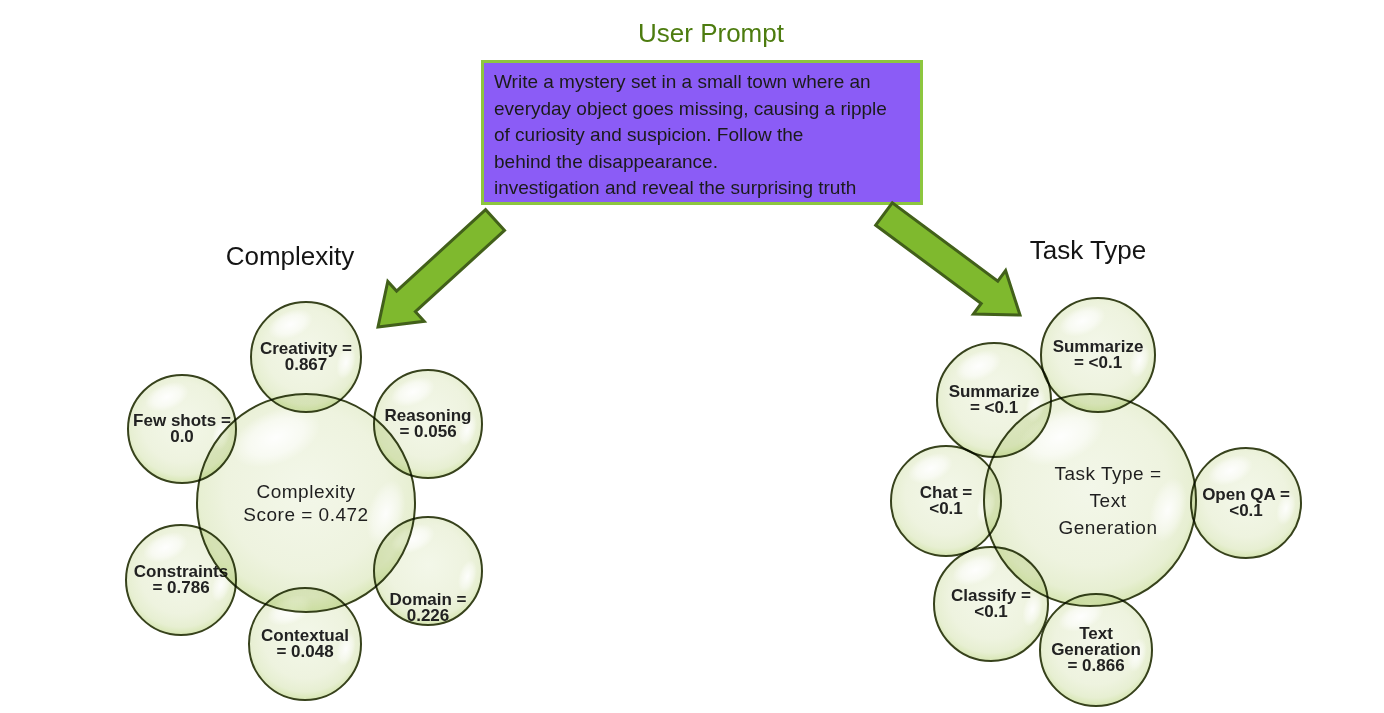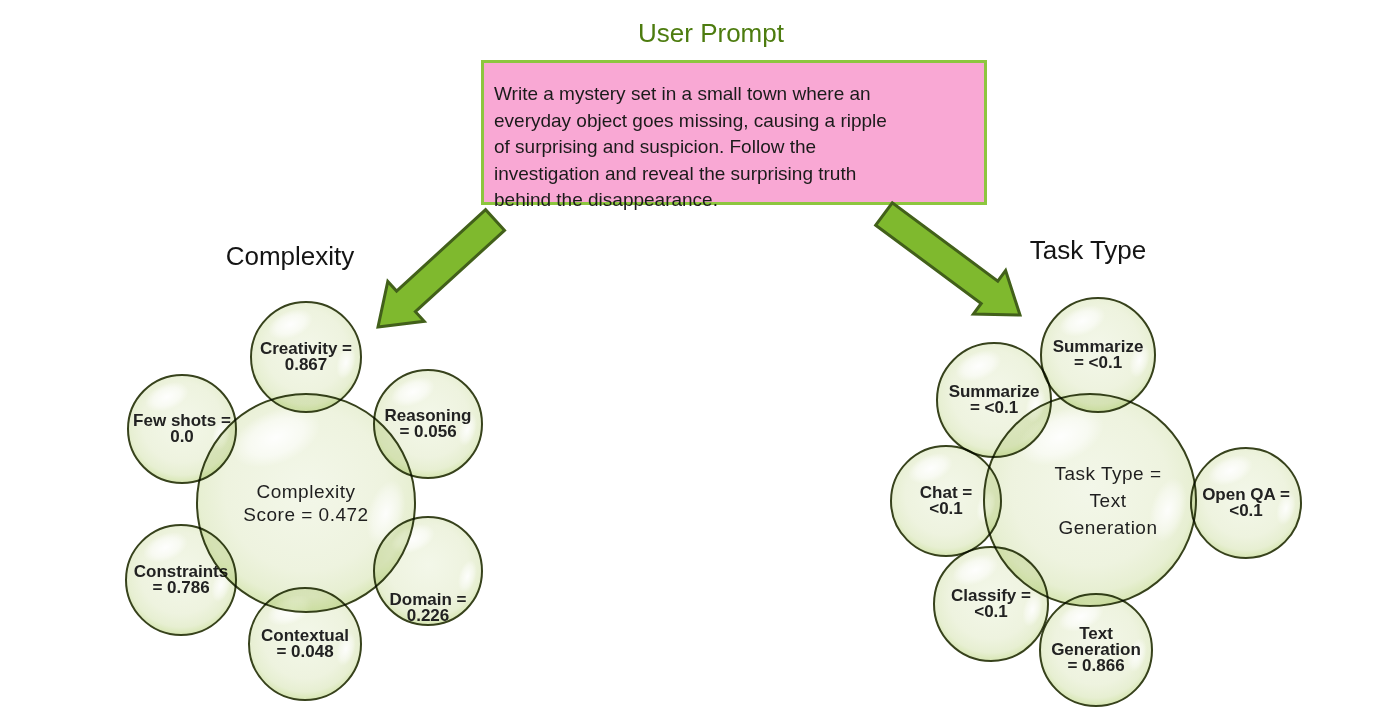--- a/index.html
+++ b/index.html
@@ -15,25 +15,25 @@
   }
   .page-title {
     position: absolute;
     left: 461px; top: 18px; width: 500px;
     text-align: center;
     font-size: 26px;
     color: #4d7c0f;
   }
   .prompt-box {
     position: absolute;
-    left: 481px; top: 60px; width: 506px; height: 145px;
+    left: 481px; top: 60px; width: 442px; height: 145px;
     box-sizing: border-box;
     border: 3px solid #8dc63f;
-    background: #f9a8d4;
-    padding: 18px 10px;
+    background: #8b5cf6;
+    padding: 6px 10px;
     font-size: 19px;
     line-height: 26.5px;
     color: #1b1b1b;
   }
   .diagram-title {
     position: absolute;
     width: 220px;
     text-align: center;
     font-size: 26px;
     color: #141414;
@@ -113,23 +113,23 @@
 </head>
 <body>
 
 <div id="canvas">
 
   <div class="page-title">User Prompt</div>
 
   <div class="prompt-box" style="border-color: rgb(141, 198, 63);">
       <div class="prompt-line">Write a mystery set in a small town where an</div>
       <div class="prompt-line">everyday object goes missing, causing a ripple</div>
-      <div class="prompt-line">of surprising and suspicion. Follow the</div>
+      <div class="prompt-line">of curiosity and suspicion. Follow the</div>
+      <div class="prompt-line">behind the disappearance.</div>
       <div class="prompt-line">investigation and reveal the surprising truth</div>
-      <div class="prompt-line">behind the disappearance.</div>
     </div>
 
   <svg id="arrow-layer" viewBox="0 0 1384 713" xmlns="http://www.w3.org/2000/svg">
     <polygon class="arrow" points="485.6,209.7 396.6,291.1 387.8,281.5 378,327 424.2,321.3 415.4,311.7 504.5,230.3" fill="#7fb92e" stroke="#42601a"></polygon>
     <polygon class="arrow" points="875.7,225.2 981.2,303.5 973.4,314.0 1020,315 1005.6,270.6 997.8,281.1 892.3,202.8" fill="#7fb92e" stroke="#42601a"></polygon>
   </svg>
 
   <div class="diagram-title complexity">Complexity</div>
 
   <div class="diagram-title task-type">Task Type</div>

